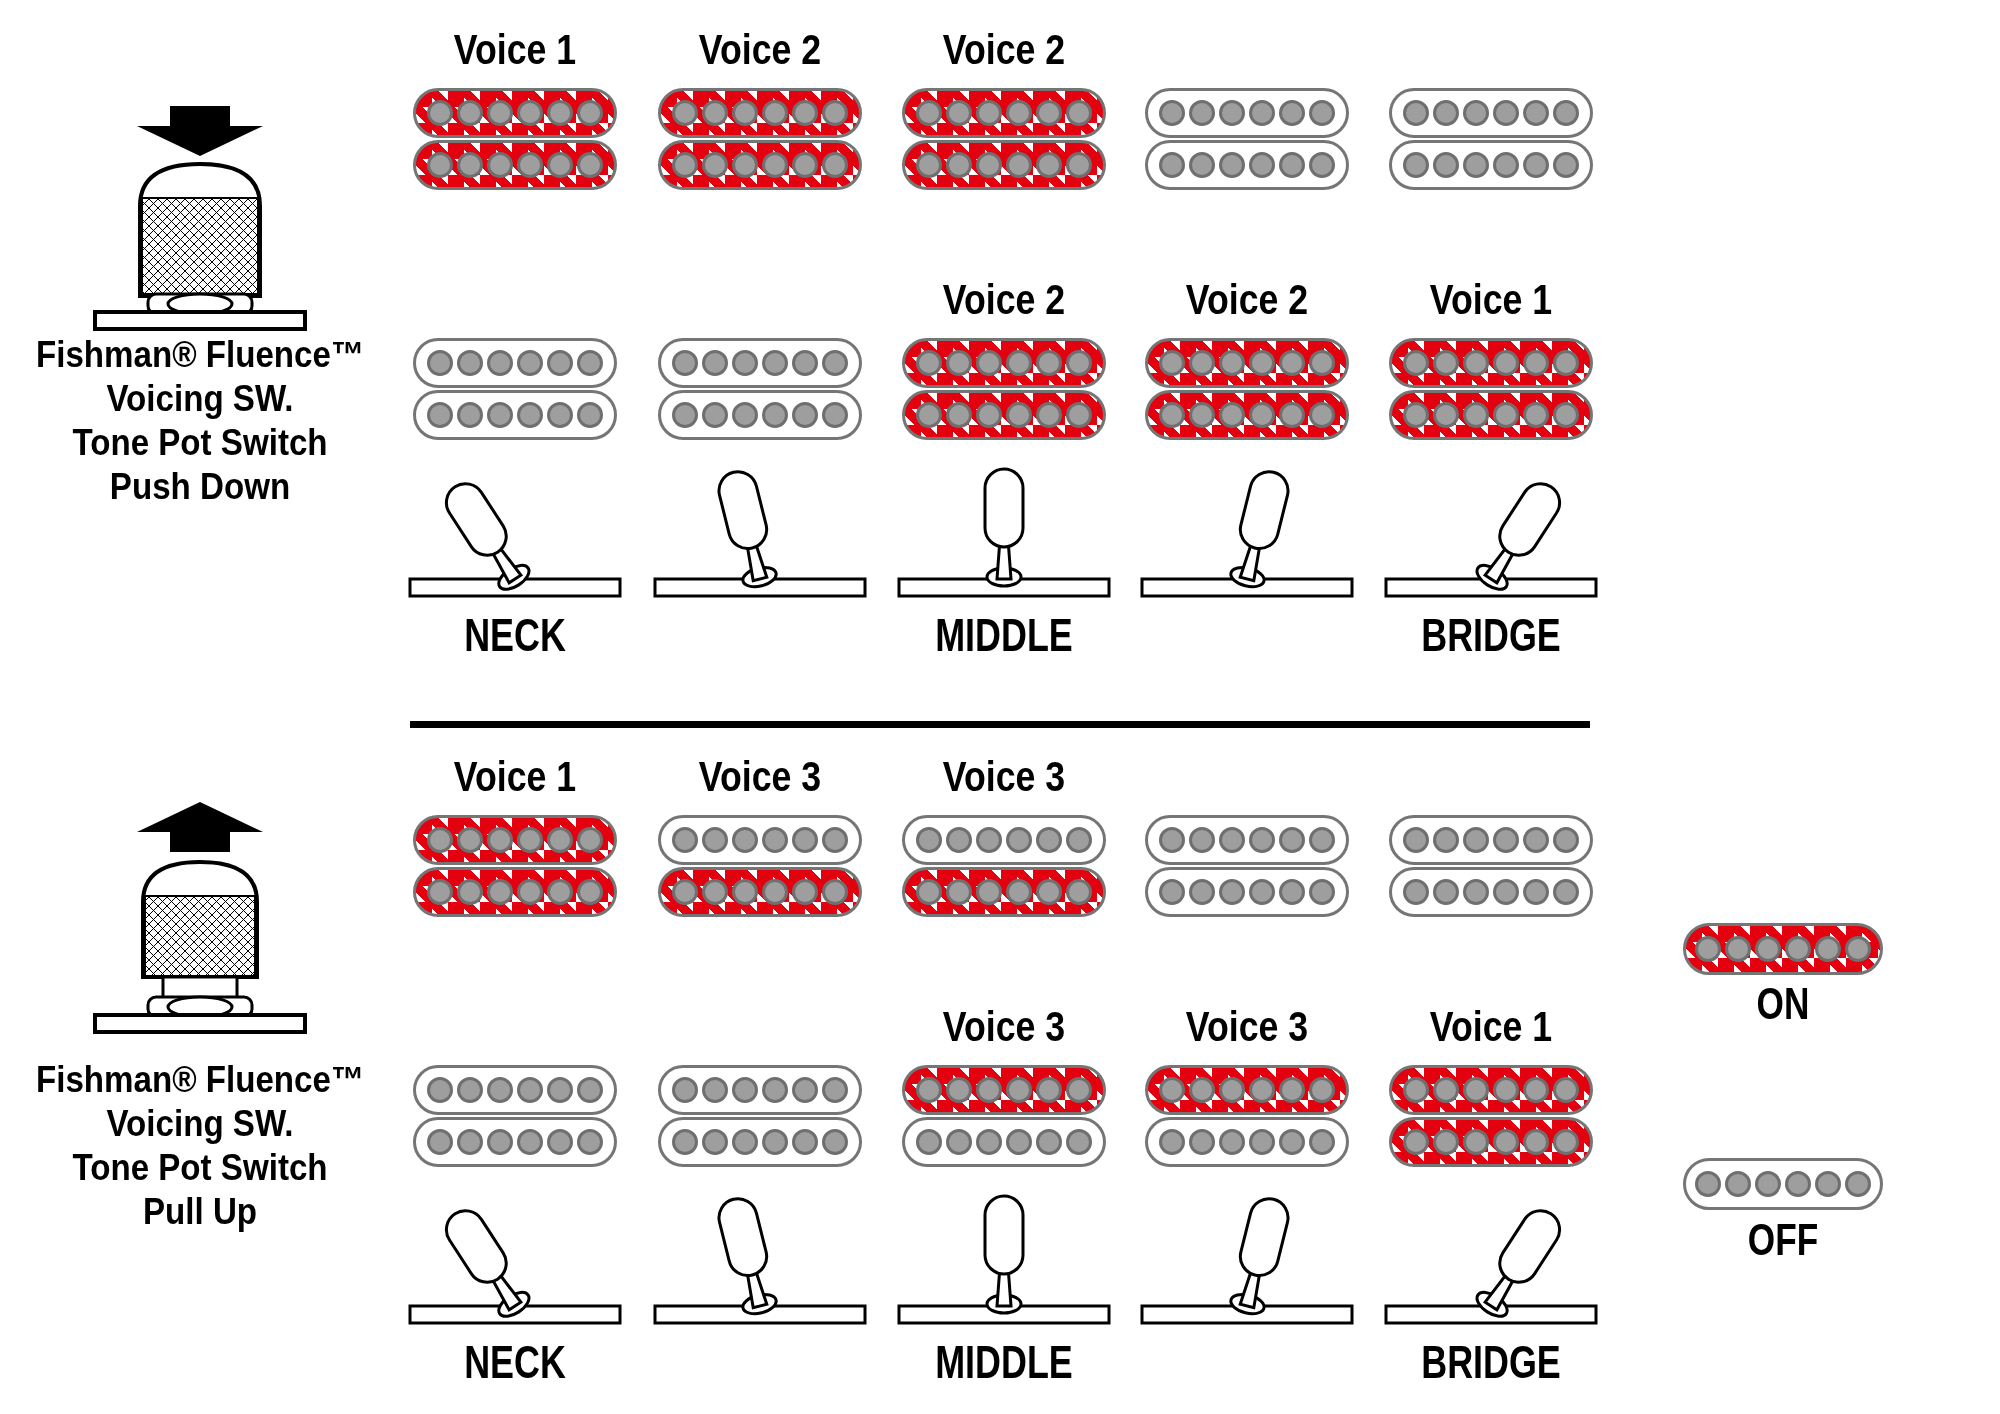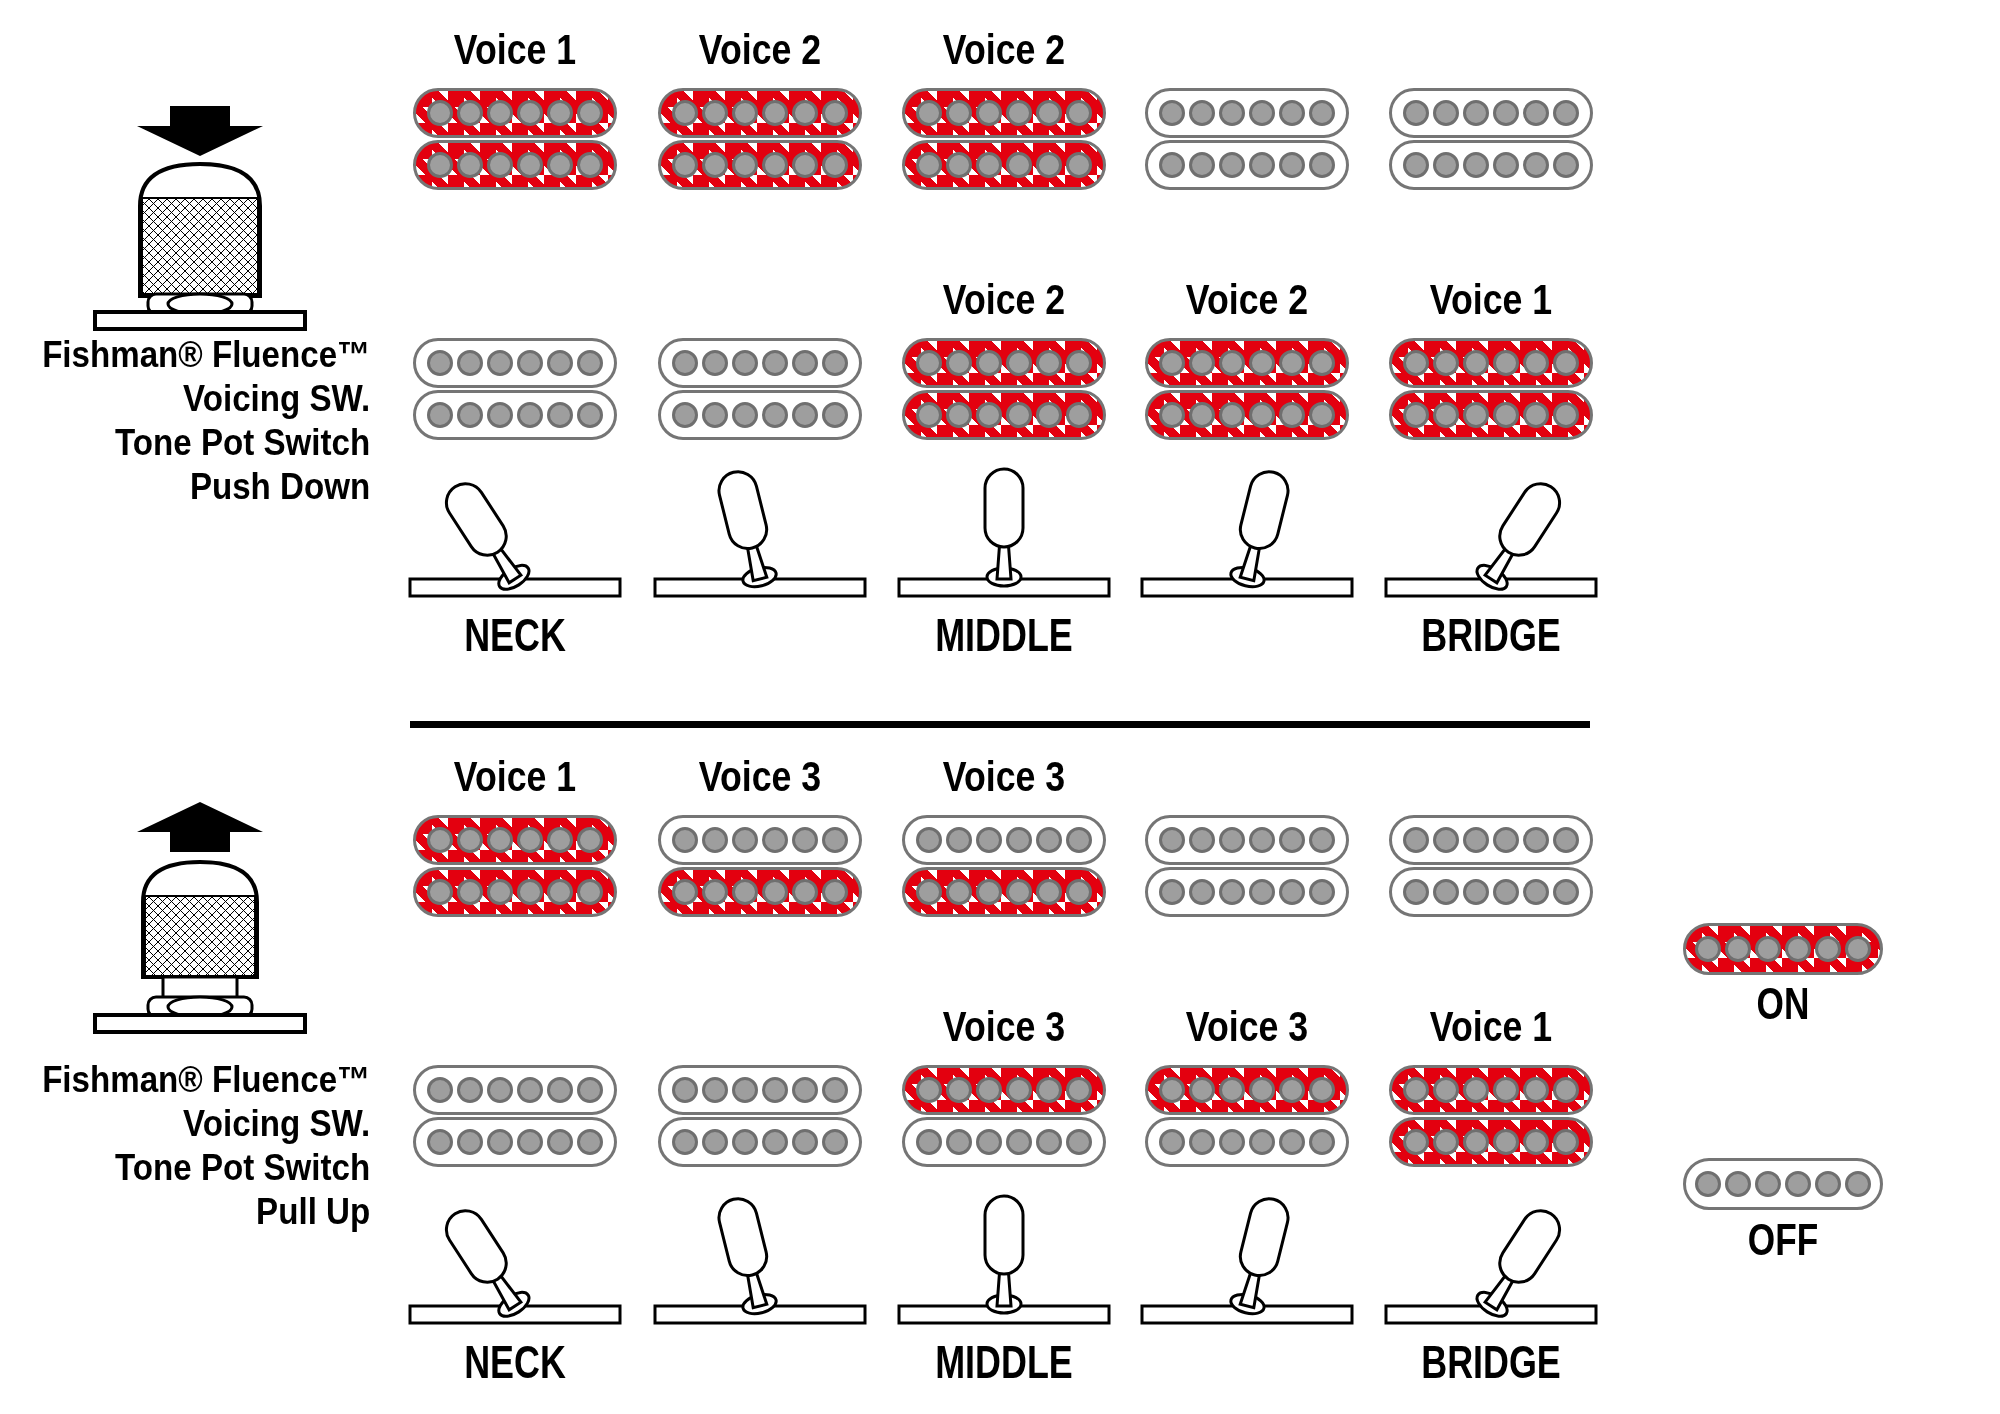--- a/index.html
+++ b/index.html
@@ -24,21 +24,21 @@
     background-position:0 0,16px 16px;
   }
   .pole{
     width:26px;height:26px;border-radius:50%;box-sizing:border-box;
     background:#9e9e9e;border:3px solid #6f6f6f;flex:0 0 auto;
   }
   
   .voice-label{width:220px;text-align:center;font-size:42px;line-height:48px;transform:scaleX(.85);white-space:nowrap;}
   .pos-label{width:220px;text-align:center;font-size:46px;line-height:50px;transform:scaleX(.78);white-space:nowrap;}
   .legend-label{width:200px;text-align:center;font-size:44px;line-height:48px;transform:scaleX(.8);white-space:nowrap;}
-  .caption{width:370px;text-align:right;font-size:36px;}
+  .caption{width:370px;text-align:center;font-size:36px;}
   .caption .cap-line{display:block;line-height:44px;transform:scaleX(.92);white-space:nowrap;}
   .divider{background:#000;}
   .lever-wrap{position:absolute;width:220px;height:150px;}
 </style>
 </head>
 <body>
 
 <div id="canvas">
 
   <svg class="abs" style="left:50px;top:100px" width="300" height="235" viewBox="0 0 300 235">

